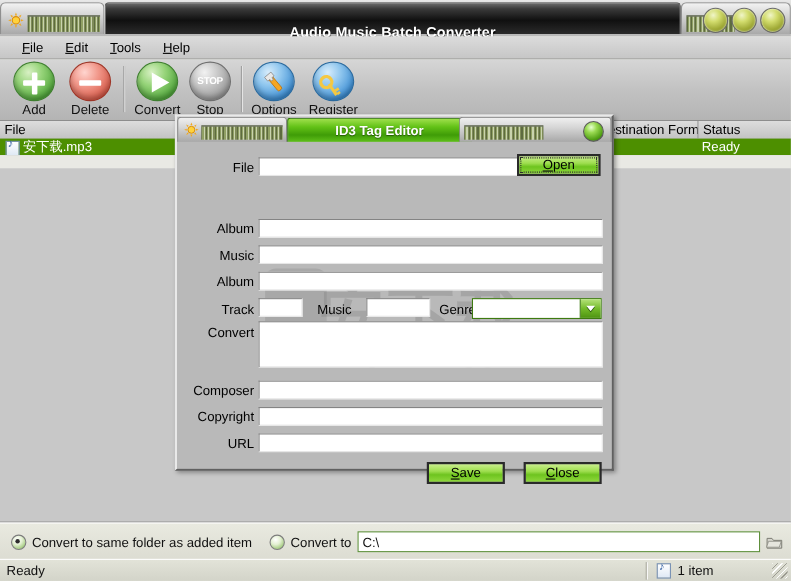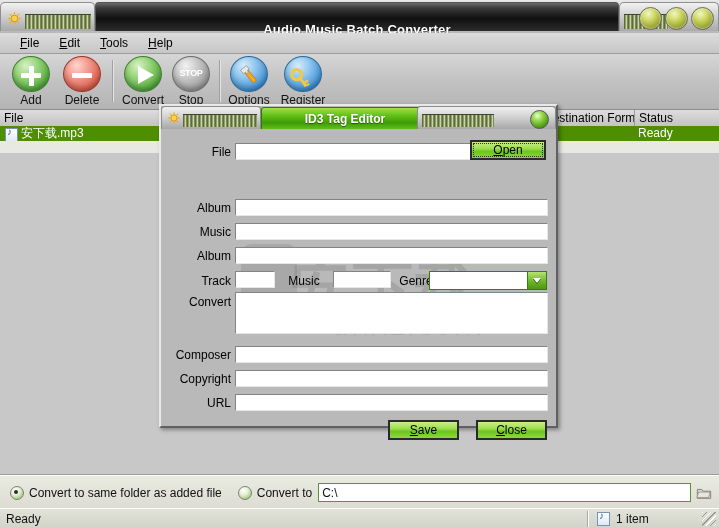--- a/index.html
+++ b/index.html
@@ -386,21 +386,21 @@
       <div class="mp3-ic"></div>
       <div class="row-cell" style="left:21px">安下载.mp3</div>
       <div class="row-cell" style="left:542px">/</div>
       <div class="row-cell" style="left:638px">Ready</div>
     </div>
     <div class="row-blank"></div>
   </div>
 
   <div class="optbar">
     <div class="radio on"></div>
-    <div class="optlabel">Convert to same folder as added file</div>
+    <div class="optlabel">Convert to same folder as added item</div>
     <div class="radio"></div>
     <div class="optlabel">Convert to</div>
     <div class="pathbox">C:\</div>
     <div class="browse">
       <svg viewBox="0 0 18 18" width="16" height="16">
         <path d="M1.5 5 h5 l1.5 2 h8.5 v8 h-15 z" fill="#d6d6ce" stroke="#7a7a72" stroke-width="1"></path>
         <path d="M3 8 h13 l-2 6 h-13 z" fill="#e6e6de" stroke="#8a8a82" stroke-width=".8"></path>
       </svg>
     </div>
   </div>

